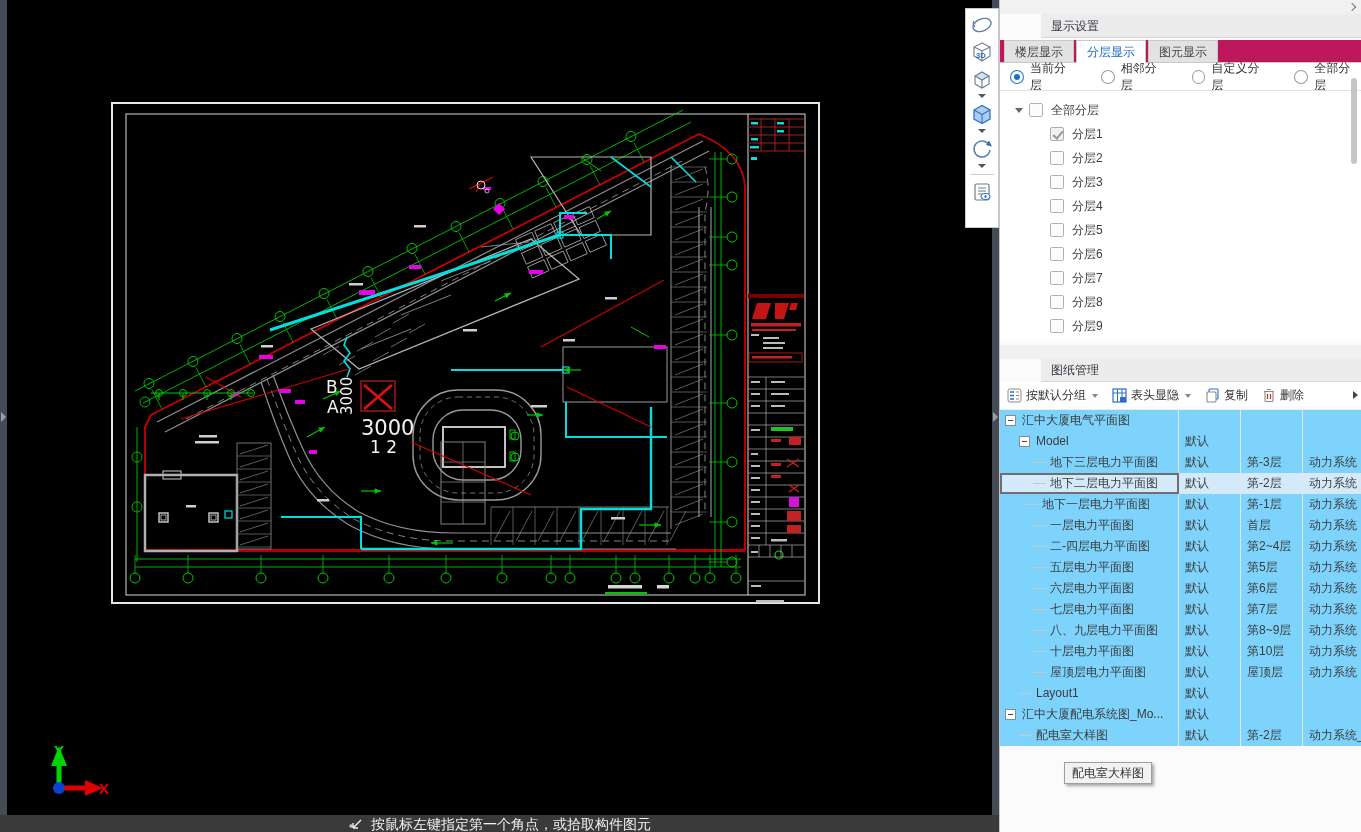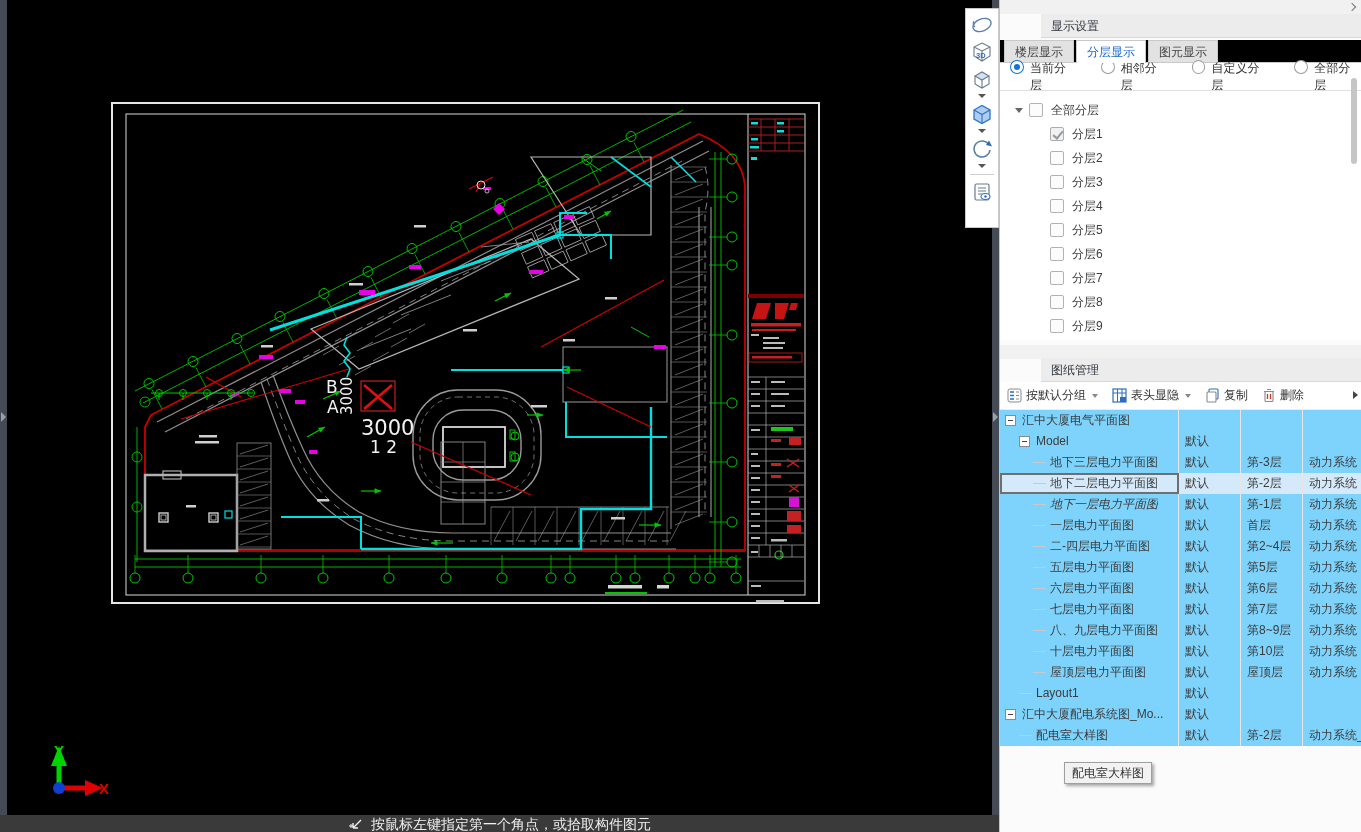--- a/index.html
+++ b/index.html
@@ -31,30 +31,30 @@
   
   #panel { left:999px; top:0; width:362px; height:832px; background:#fbfbfb;
     border-left:1px solid #c5c5c5; font-size:12px; color:#333; }
   .mini-strip { position:absolute; left:0; width:362px; height:14px; background:#f1f1f1; }
   .panel-chev { position:absolute; right:7px; top:4px; width:6px; height:6px;
     border-top:1px solid #777; border-right:1px solid #777; transform:rotate(45deg); cursor:pointer; }
   .panel-header { position:absolute; left:0; width:426px; height:24px; background:#ececec;
     border-bottom:1px solid #d8d8d8; line-height:24px; padding-left:10px; color:#2f3640;margin-left:41px; }
 
   
-  #tabs { position:absolute; left:0; top:40px; width:362px; height:23px; background:#000000;
+  #tabs { position:absolute; left:0; top:40px; width:362px; height:23px; background:#be185d;
     border-bottom:1px solid #c9c9c9; display:flex; padding-left:4px; }
   .tab { padding:0 10px; height:22px; line-height:22px; background:#e2e2e2;
     border:1px solid #c9c9c9; border-bottom:none; margin-right:2px; cursor:pointer; color:#444; }
   .tab.active { background:#fff; color:#1a6bc7; height:23px; position:relative; z-index:2; }
 
   
   #radio-row { position:absolute; left:0; top:63px; width:362px; height:27px; background:#fff;
     display:flex; align-items:center; gap:23px; padding-left:10px; }
-  .radio-item { display:flex; align-items:flex-start; gap:6px; cursor:pointer; }
+  .radio-item { display:flex; align-items:center; gap:6px; cursor:pointer; }
   .radio { width:14px; height:14px; border-radius:50%; border:1px solid #9b9b9b; background:#fff; position:relative; }
   .radio.sel { border-color:#1673d1; }
   .radio.sel::after { content:''; position:absolute; left:3px; top:3px; width:6px; height:6px;
     border-radius:50%; background:#1673d1; }
 
   
   #tree { position:absolute; left:0; top:90px; width:362px; height:250px; background:#fff;
     border-top:1px solid #e0e0e0; padding-top:7px; overflow:hidden; }
   .tree-row { height:24px; display:flex; align-items:center; cursor:pointer; }
   .caret-down { width:0; height:0; border-left:4px solid transparent; border-right:4px solid transparent;
@@ -779,21 +779,21 @@
         <div class="trow selected">
           <div class="td c-name" style="padding-left: 33px;">
             <span class="leaf-dash"></span>
             <span class="nm">地下二层电力平面图</span>
           </div>
           <div class="td c-scale">默认</div>
           <div class="td c-floor">第-2层</div>
           <div class="td c-cat">动力系统</div>
         </div>
         <div class="trow">
-          <div class="td c-name" style="padding-left: 33px; font-style: italic;">
+          <div class="td c-name" style="padding-left: 25px;">
             <span class="leaf-dash"></span>
             <span class="nm">地下一层电力平面图</span>
           </div>
           <div class="td c-scale">默认</div>
           <div class="td c-floor">第-1层</div>
           <div class="td c-cat">动力系统</div>
         </div>
         <div class="trow">
           <div class="td c-name" style="padding-left: 33px;">
             <span class="leaf-dash"></span>

